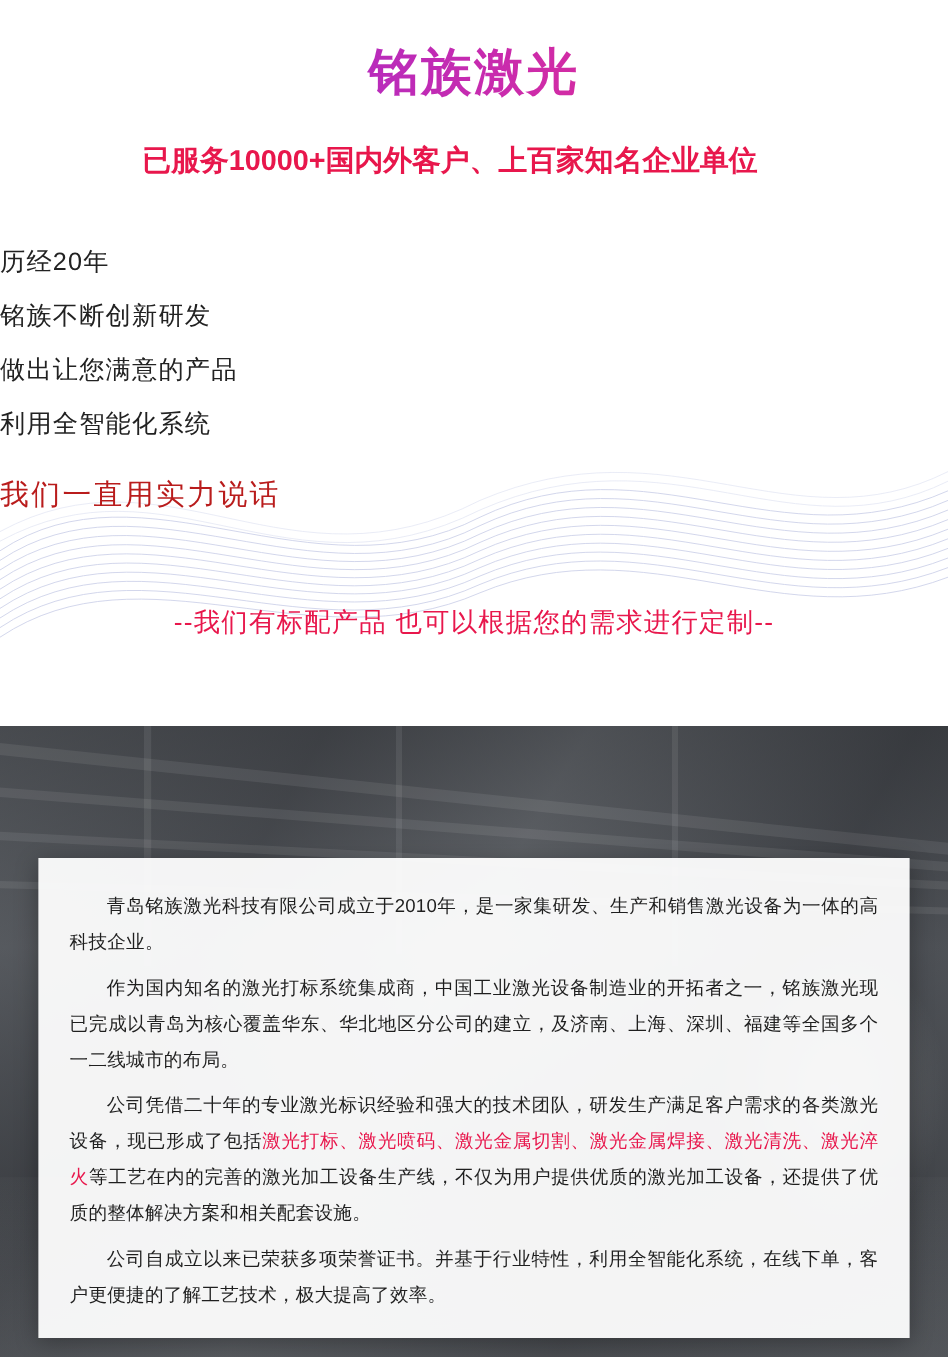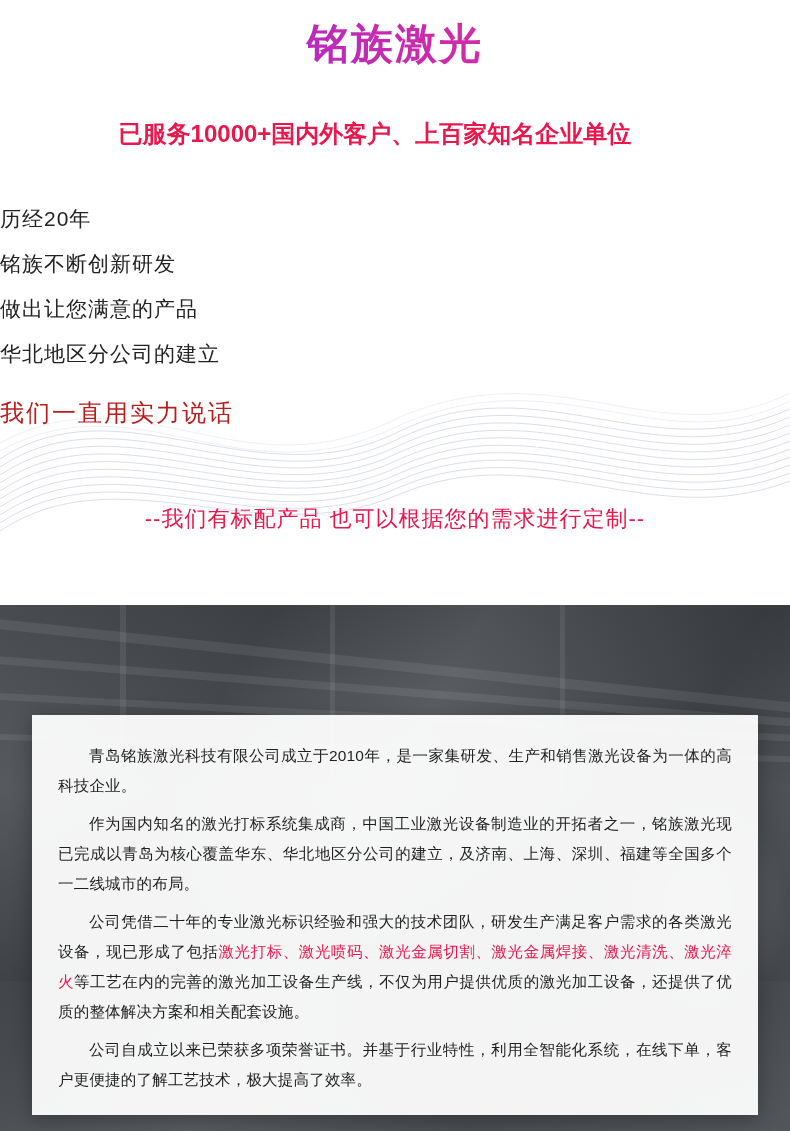--- a/index.html
+++ b/index.html
@@ -29,21 +29,21 @@
     position: absolute;
     left: 0;
     bottom: 70px;
     width: 790px;
     height: 180px;
     pointer-events: none;
   }
 
   .brand-title {
     position: absolute;
-    top: 16px;
+    top: 32px;
     left: 0;
     width: 790px;
     text-align: center;
     font-size: 42px;
     font-weight: bold;
     letter-spacing: 2px;
     background: linear-gradient(90deg, #8a2be2 0%, #c62bb0 50%, #ff2d78 100%);
     -webkit-background-clip: text;
     background-clip: text;
     color: transparent;
@@ -199,21 +199,21 @@
   </svg>
 
   <div class="brand-title">铭族激光</div>
 
   <div class="served-line">已服务10000+国内外客户、上百家知名企业单位</div>
 
   <div class="lines-block">
     <div class="ln">历经20年</div>
     <div class="ln">铭族不断创新研发</div>
     <div class="ln">做出让您满意的产品</div>
-    <div class="ln">华北地区分公司的建立</div>
+    <div class="ln">利用全智能化系统</div>
     <div class="ln strong">我们一直用实力说话</div>
   </div>
 
   <div class="custom-block">
     <div class="cl">--我们有标配产品  也可以根据您的需求进行定制--</div>
   </div>
 </div>
 
 <div class="bottom-section">
   <div class="bg-photo">

